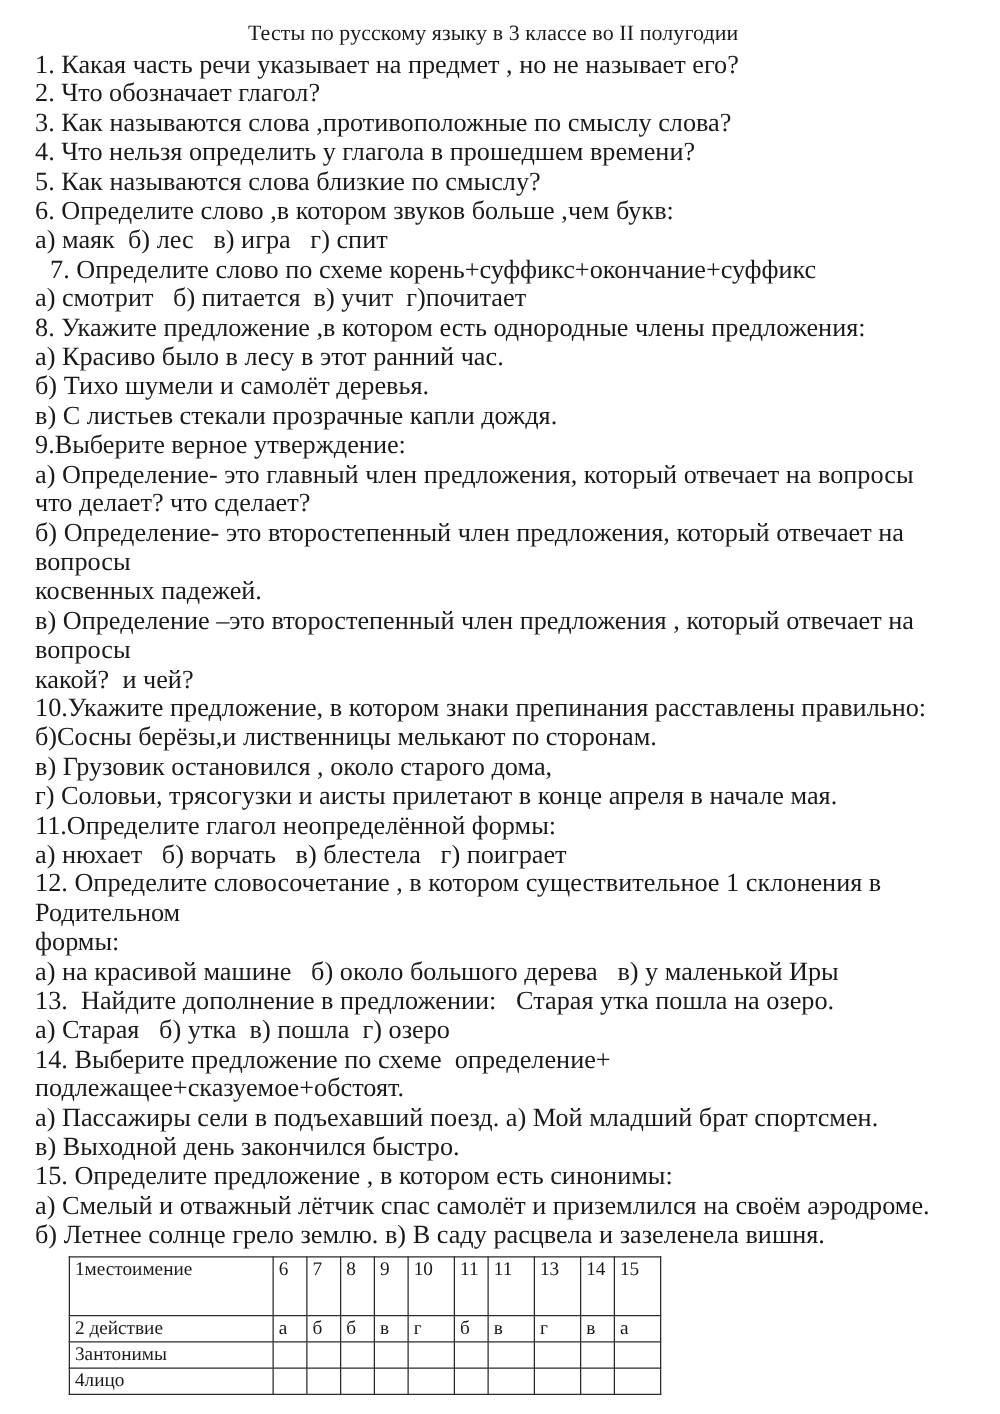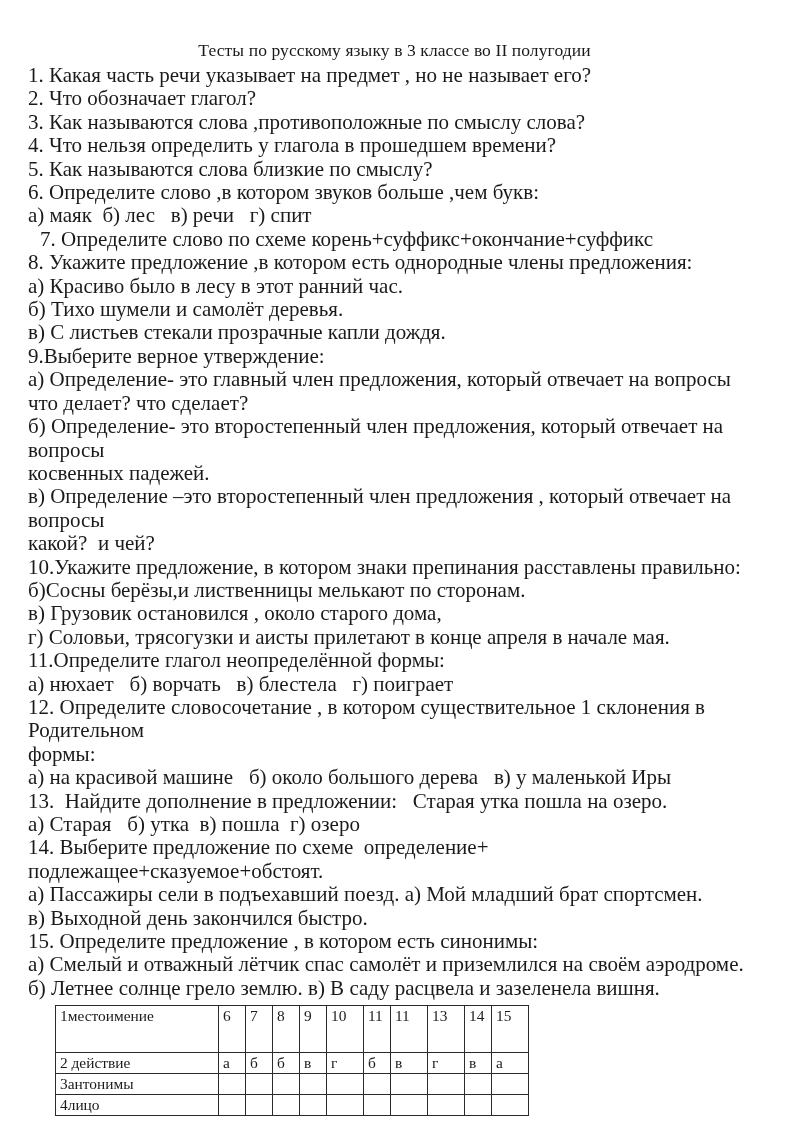--- a/index.html
+++ b/index.html
@@ -13,21 +13,20 @@
     font-family: "Liberation Serif", "DejaVu Serif", serif;
     color: #1a1a1a;
     overflow: hidden;
   }
   #page {
     position: relative;
     width: 800px;
     height: 934px;
     box-sizing: border-box;
     padding: 14px 39px 0 28px;
-    margin-top: 24px;
   }
   .doc-title {
     text-align: center;
     font-size: 17.5px;
     line-height: 24px;
     margin: 0 0 2px 0;
     font-weight: normal;
     letter-spacing: 0.1px;
   }
   .lines {
@@ -82,22 +81,23 @@
 
   <div class="doc-title">Тесты по русскому языку в 3 классе во II полугодии</div>
 
   <div class="lines" id="lines-container">
       <div class="line">1. Какая часть речи указывает на предмет , но не называет его?</div>
       <div class="line">2. Что обозначает глагол?</div>
       <div class="line">3. Как называются слова ,противоположные по смыслу слова?</div>
       <div class="line">4. Что нельзя определить у глагола в прошедшем времени?</div>
       <div class="line">5. Как называются слова близкие по смыслу?</div>
       <div class="line">6. Определите слово ,в котором звуков больше ,чем букв:</div>
-      <div class="line">а) маяк  б) лес   в) речи   г) спит</div>
+      <div class="line">а) маяк  б) лес   в) игра   г) спит</div>
       <div class="line indent">7. Определите слово по схеме корень+суффикс+окончание+суффикс</div>
+      <div class="line">а) смотрит   б) питается  в) учит  г)почитает</div>
       <div class="line">8. Укажите предложение ,в котором есть однородные члены предложения:</div>
       <div class="line">а) Красиво было в лесу в этот ранний час.</div>
       <div class="line">б) Тихо шумели и самолёт деревья.</div>
       <div class="line">в) С листьев стекали прозрачные капли дождя.</div>
       <div class="line">9.Выберите верное утверждение:</div>
       <div class="line">а) Определение- это главный член предложения, который отвечает на вопросы</div>
       <div class="line">что делает? что сделает?</div>
       <div class="line">б) Определение- это второстепенный член предложения, который отвечает на вопросы</div>
       <div class="line">косвенных падежей.</div>
       <div class="line">в) Определение –это второстепенный член предложения , который отвечает на вопросы</div>

